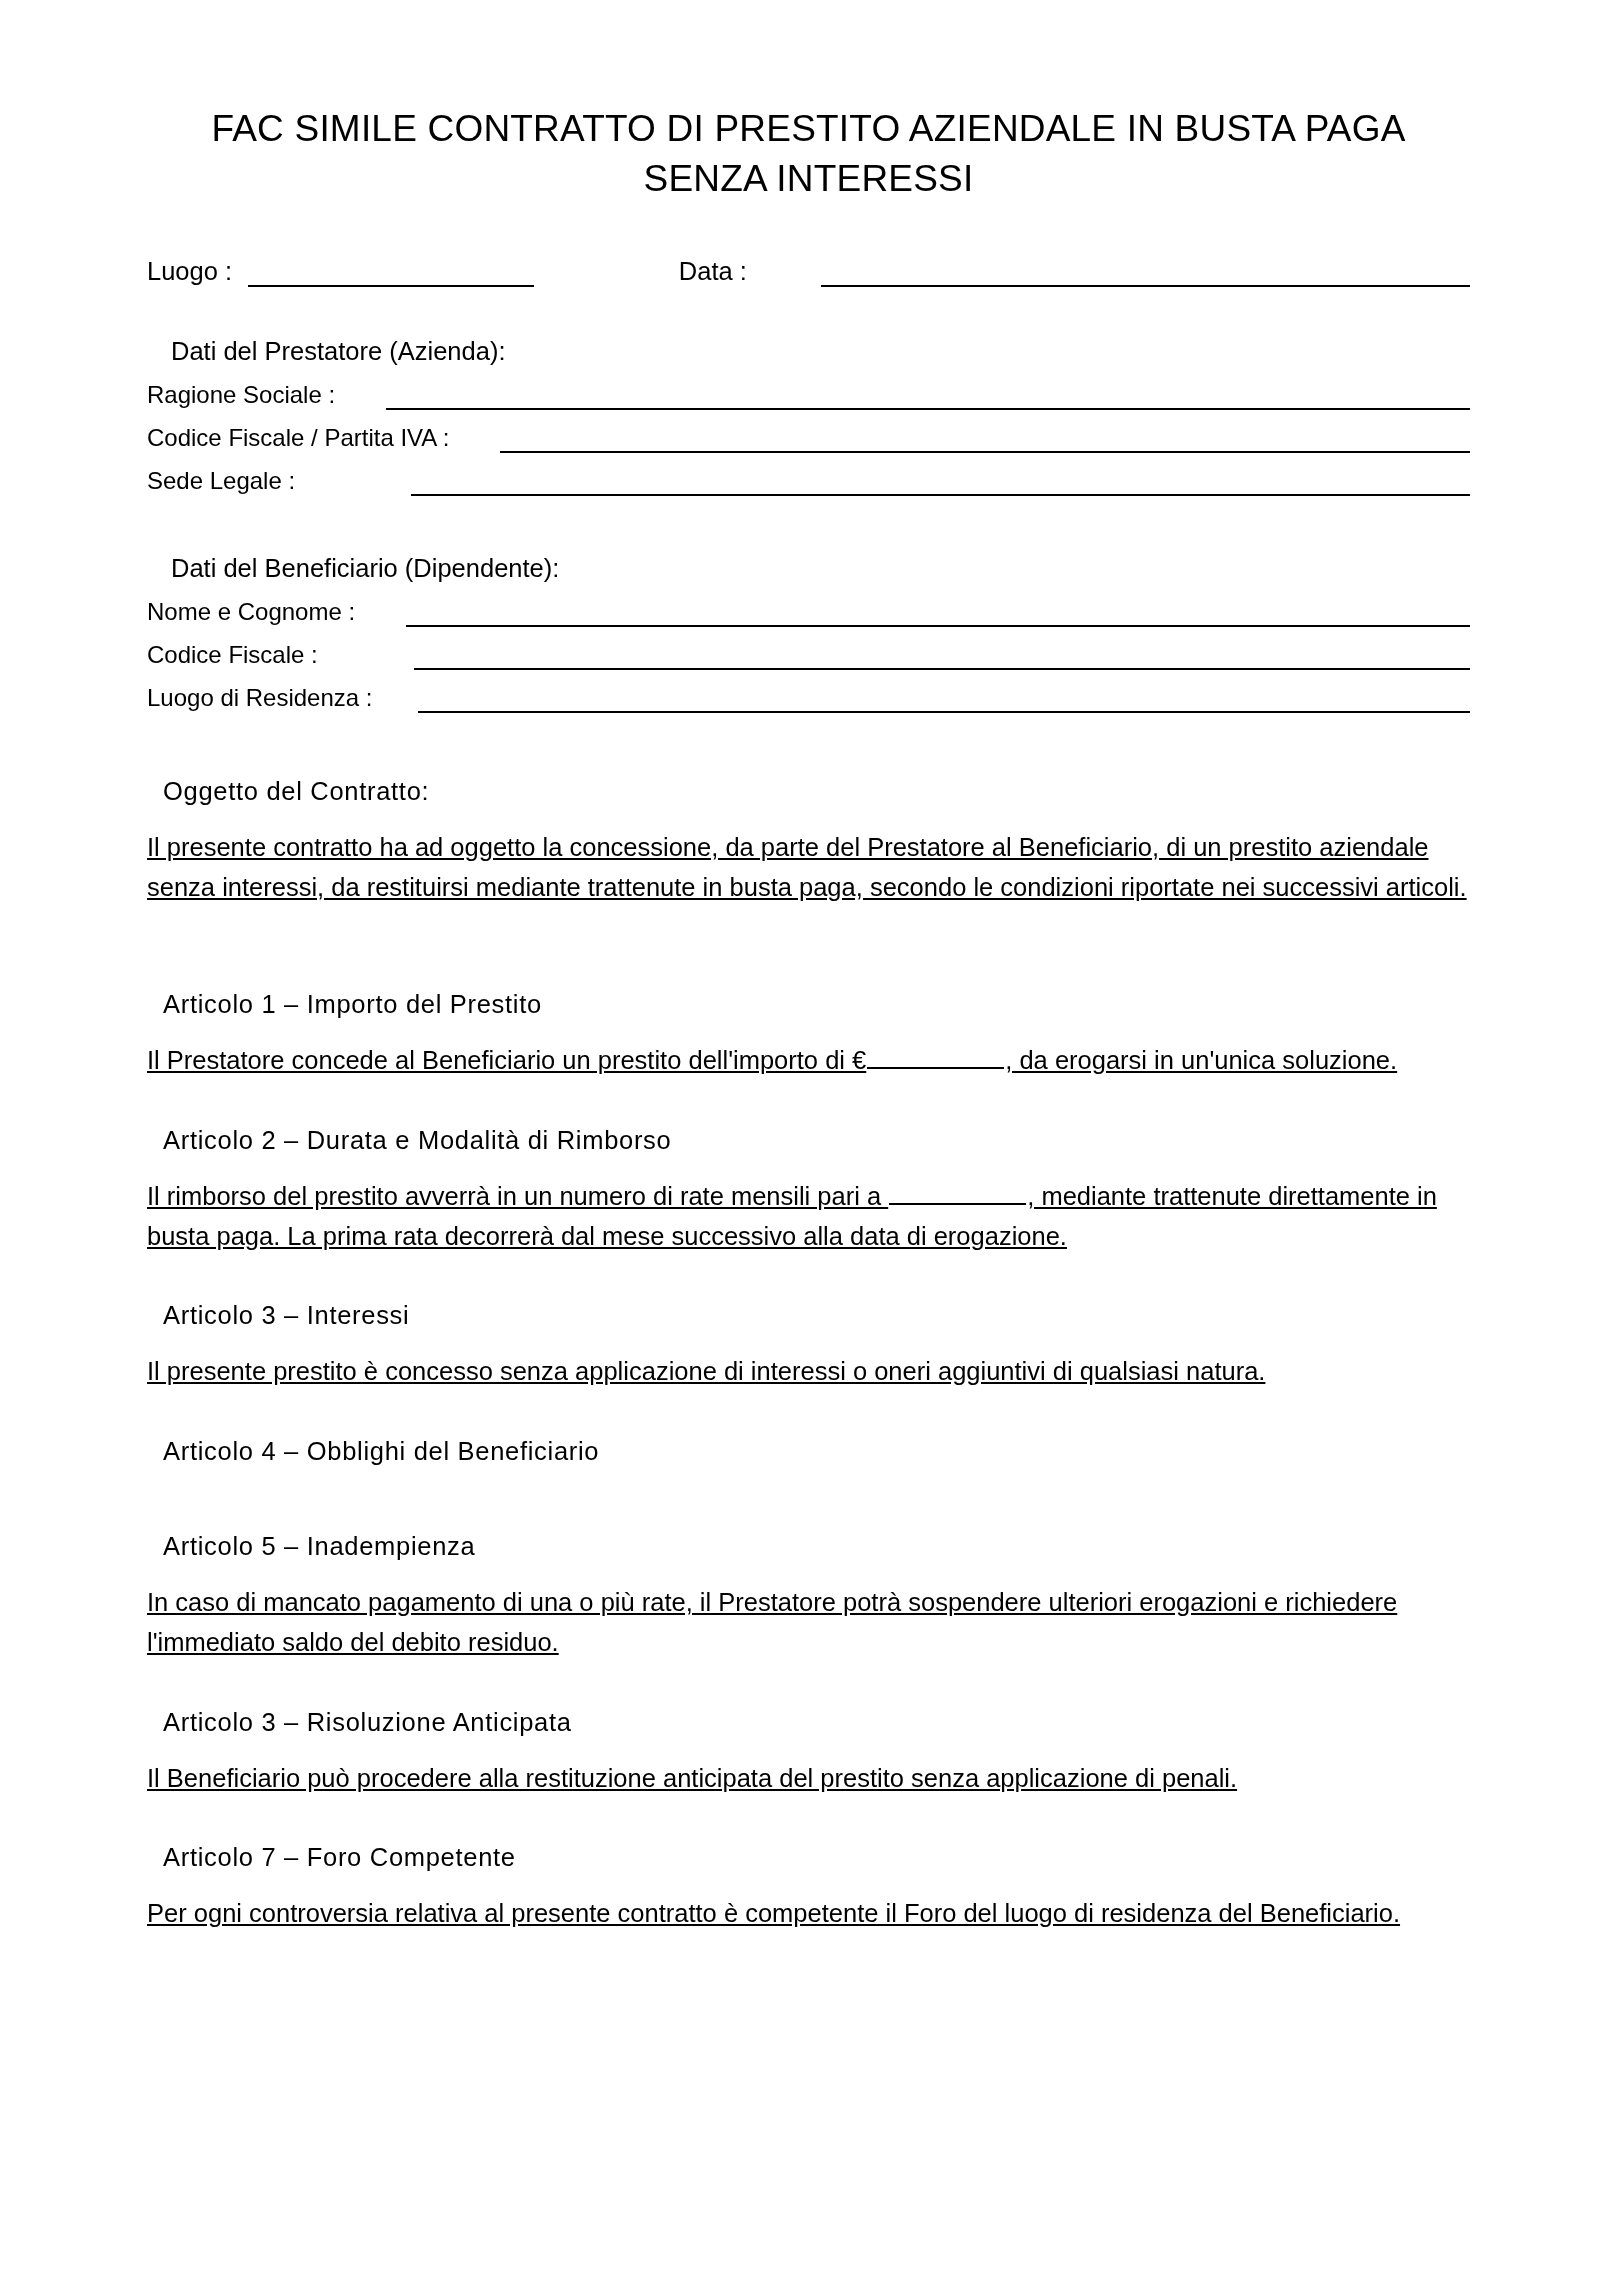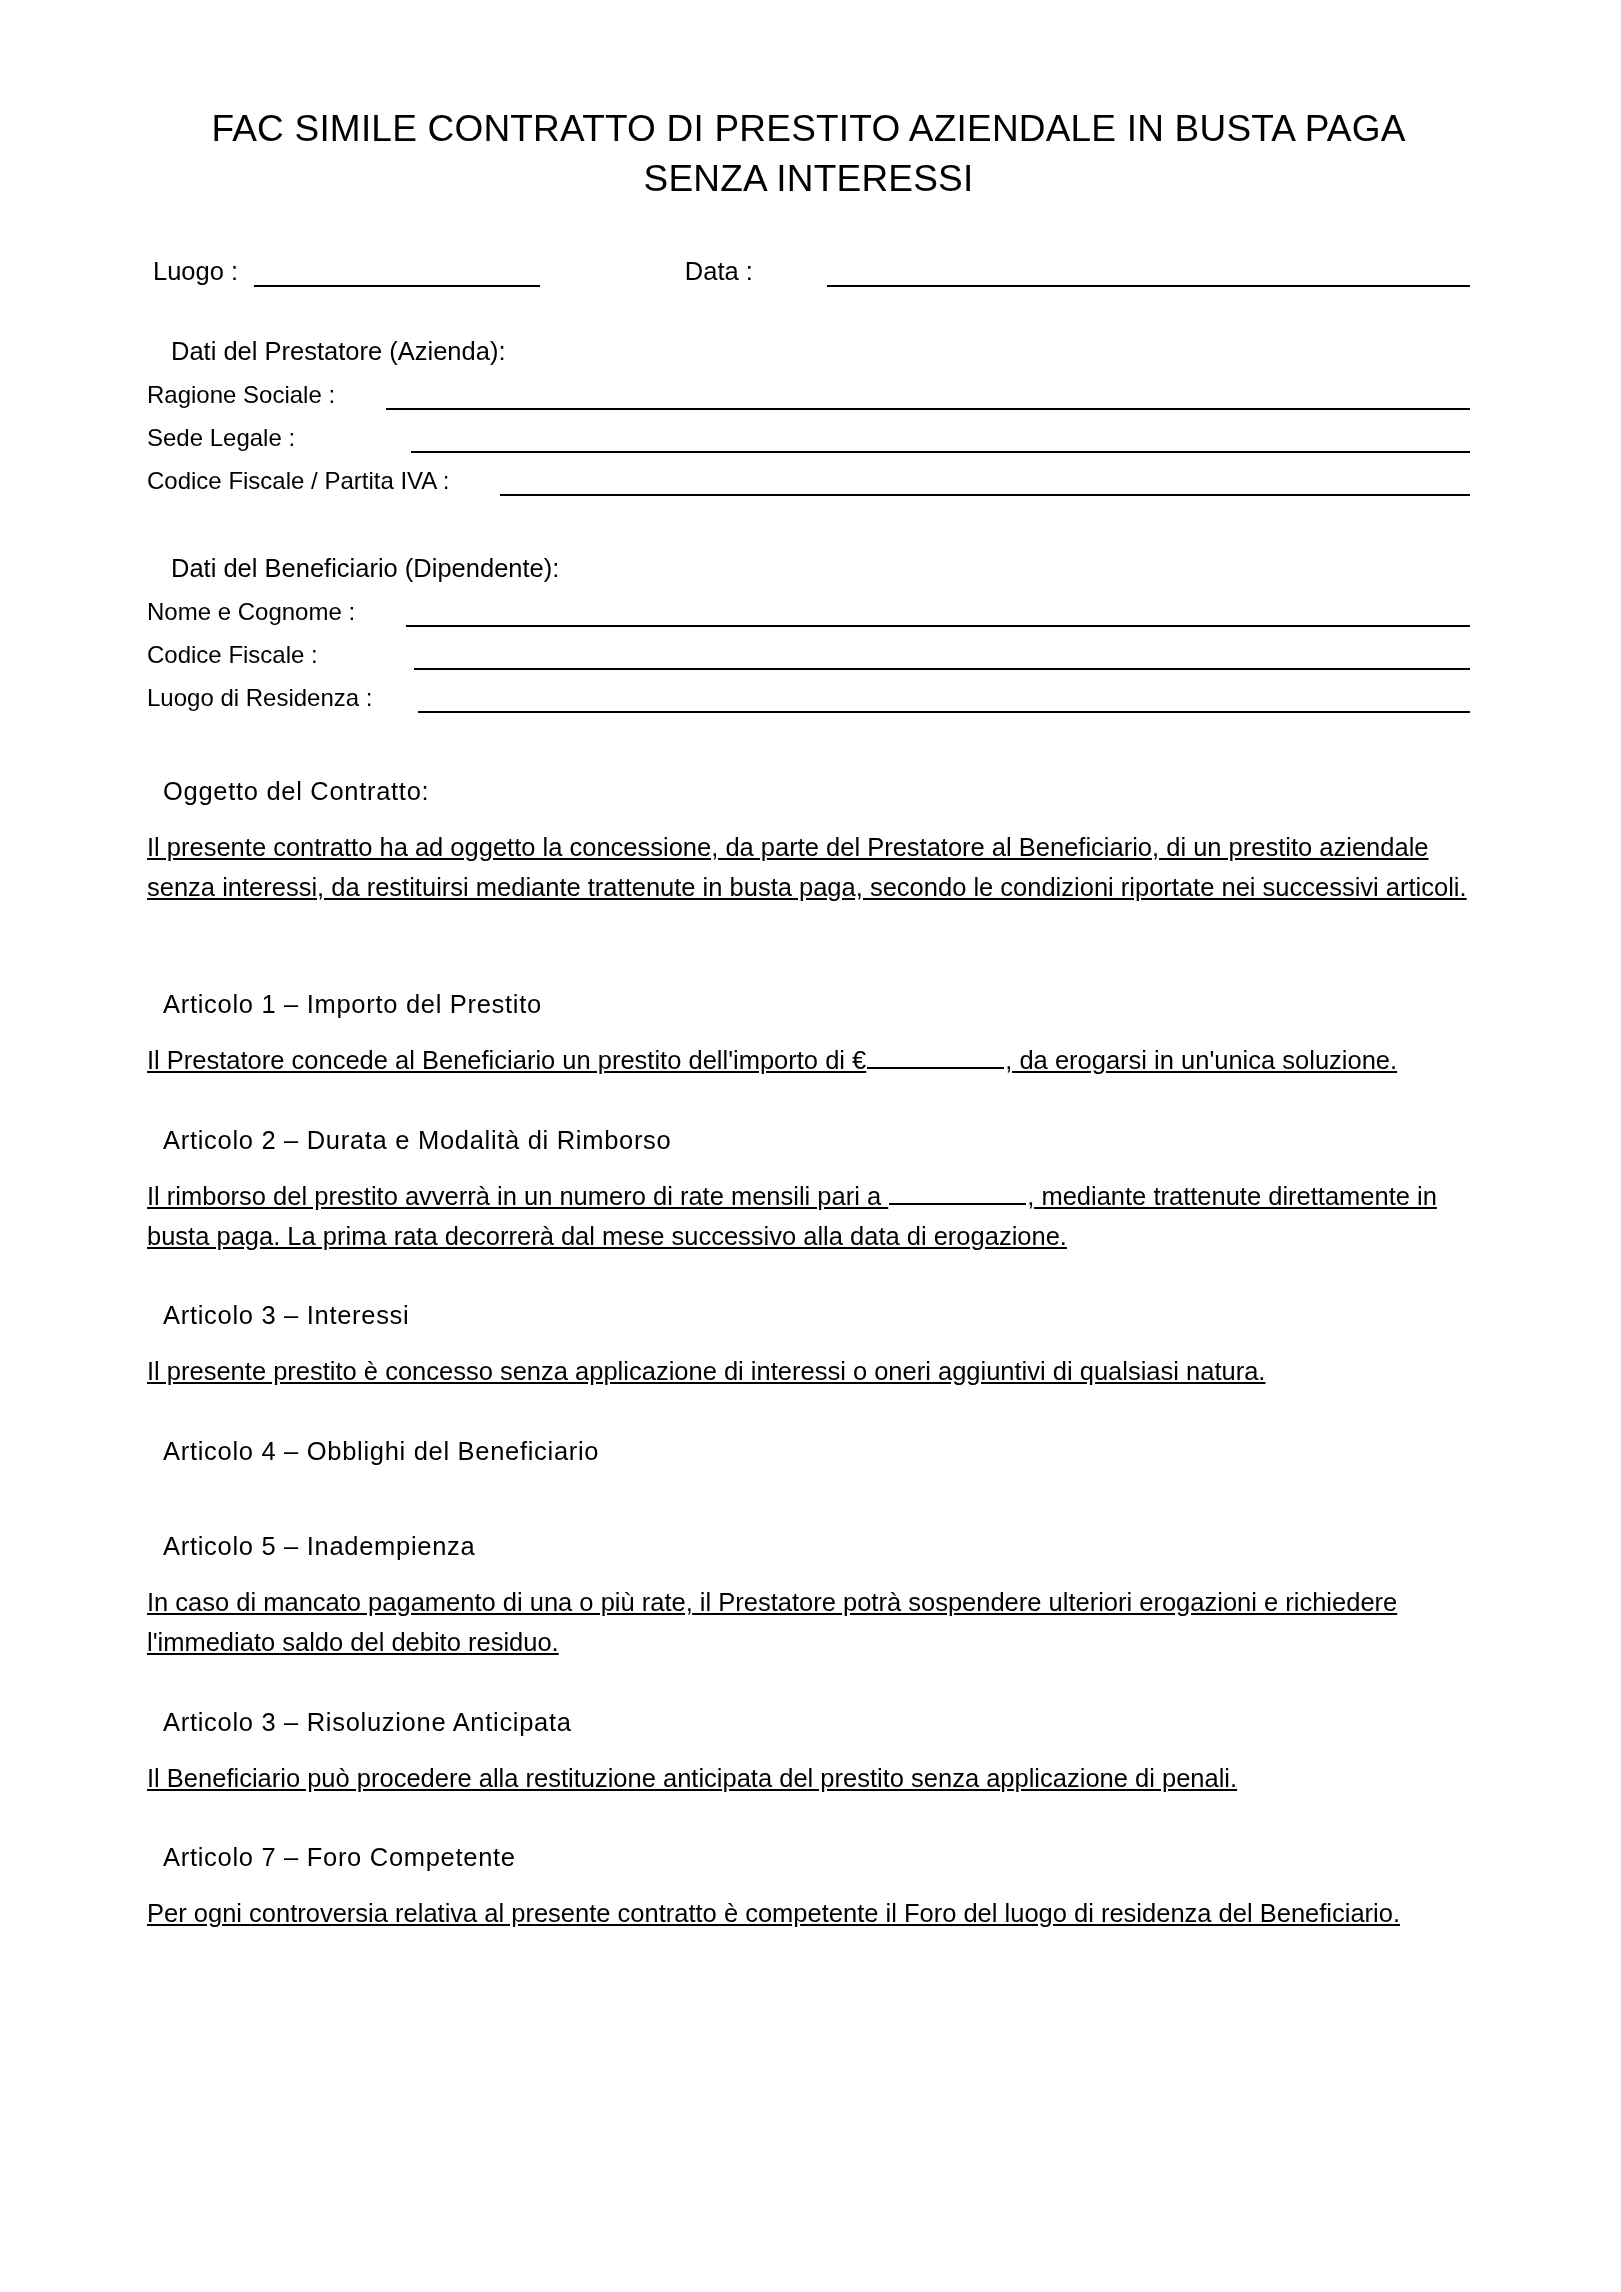--- a/index.html
+++ b/index.html
@@ -75,21 +75,20 @@
     padding-bottom: 5.9px;
     box-sizing: border-box;
     margin-left: 24px;
   }
 
   
   .luogo-data {
     display: flex;
     align-items: flex-end;
     height: 43px;
-    margin-left: 6px;
   }
   .luogo-data .lbl {
     font-size: 25.5px;
     line-height: 29px;
     white-space: nowrap;
     padding-bottom: 5.9px;
   }
   .luogo-data .rule-luogo {
     width: 286px;
     border-bottom: 2.9px solid #000;
@@ -161,29 +160,29 @@
 
     <div class="section-head">Dati del Prestatore (Azienda):</div>
 
     <div class="form-block">
       <div class="form-row">
         <span class="form-label">Ragione Sociale :</span>
         <span class="rule-gap" style="width:51px"></span>
         <span class="form-rule"></span>
       </div>
       <div class="form-row">
+        <span class="form-label">Codice Fiscale / Partita IVA :</span>
+        <span class="rule-gap" style="width:51px"></span>
+        <span class="form-rule"></span>
+      </div>
+      <div class="form-row">
         <span class="form-label">Sede Legale :</span>
         <span class="rule-gap" style="width:116px"></span>
         <span class="form-rule"></span>
       </div>
-      <div class="form-row">
-        <span class="form-label">Codice Fiscale / Partita IVA :</span>
-        <span class="rule-gap" style="width:51px"></span>
-        <span class="form-rule"></span>
-      </div>
     </div>
 
     <div class="gap-46"></div>
 
     <div class="section-head">Dati del Beneficiario (Dipendente):</div>
 
     <div class="form-block">
       <div class="form-row">
         <span class="form-label">Nome e Cognome :</span>
         <span class="rule-gap" style="width:51px"></span>

